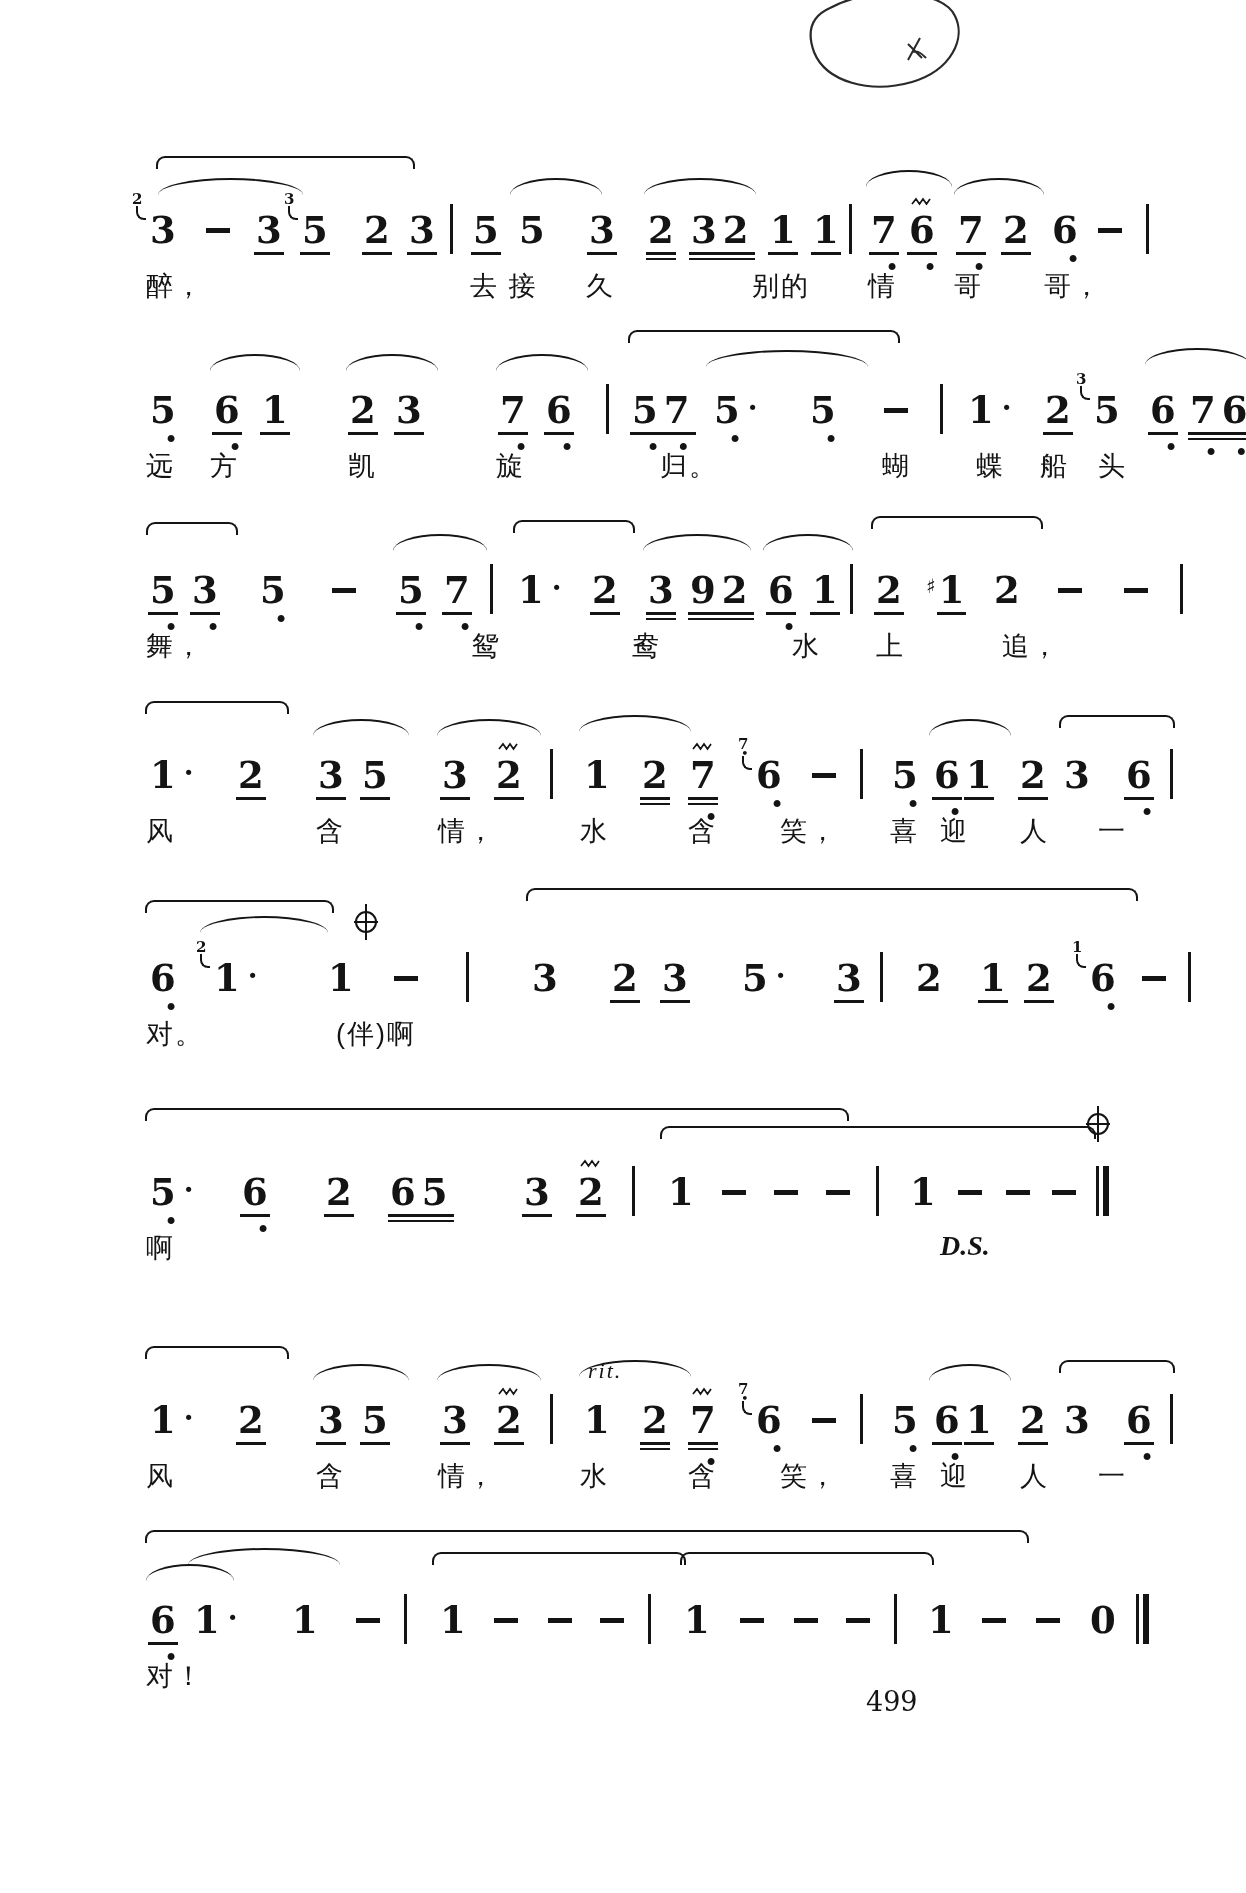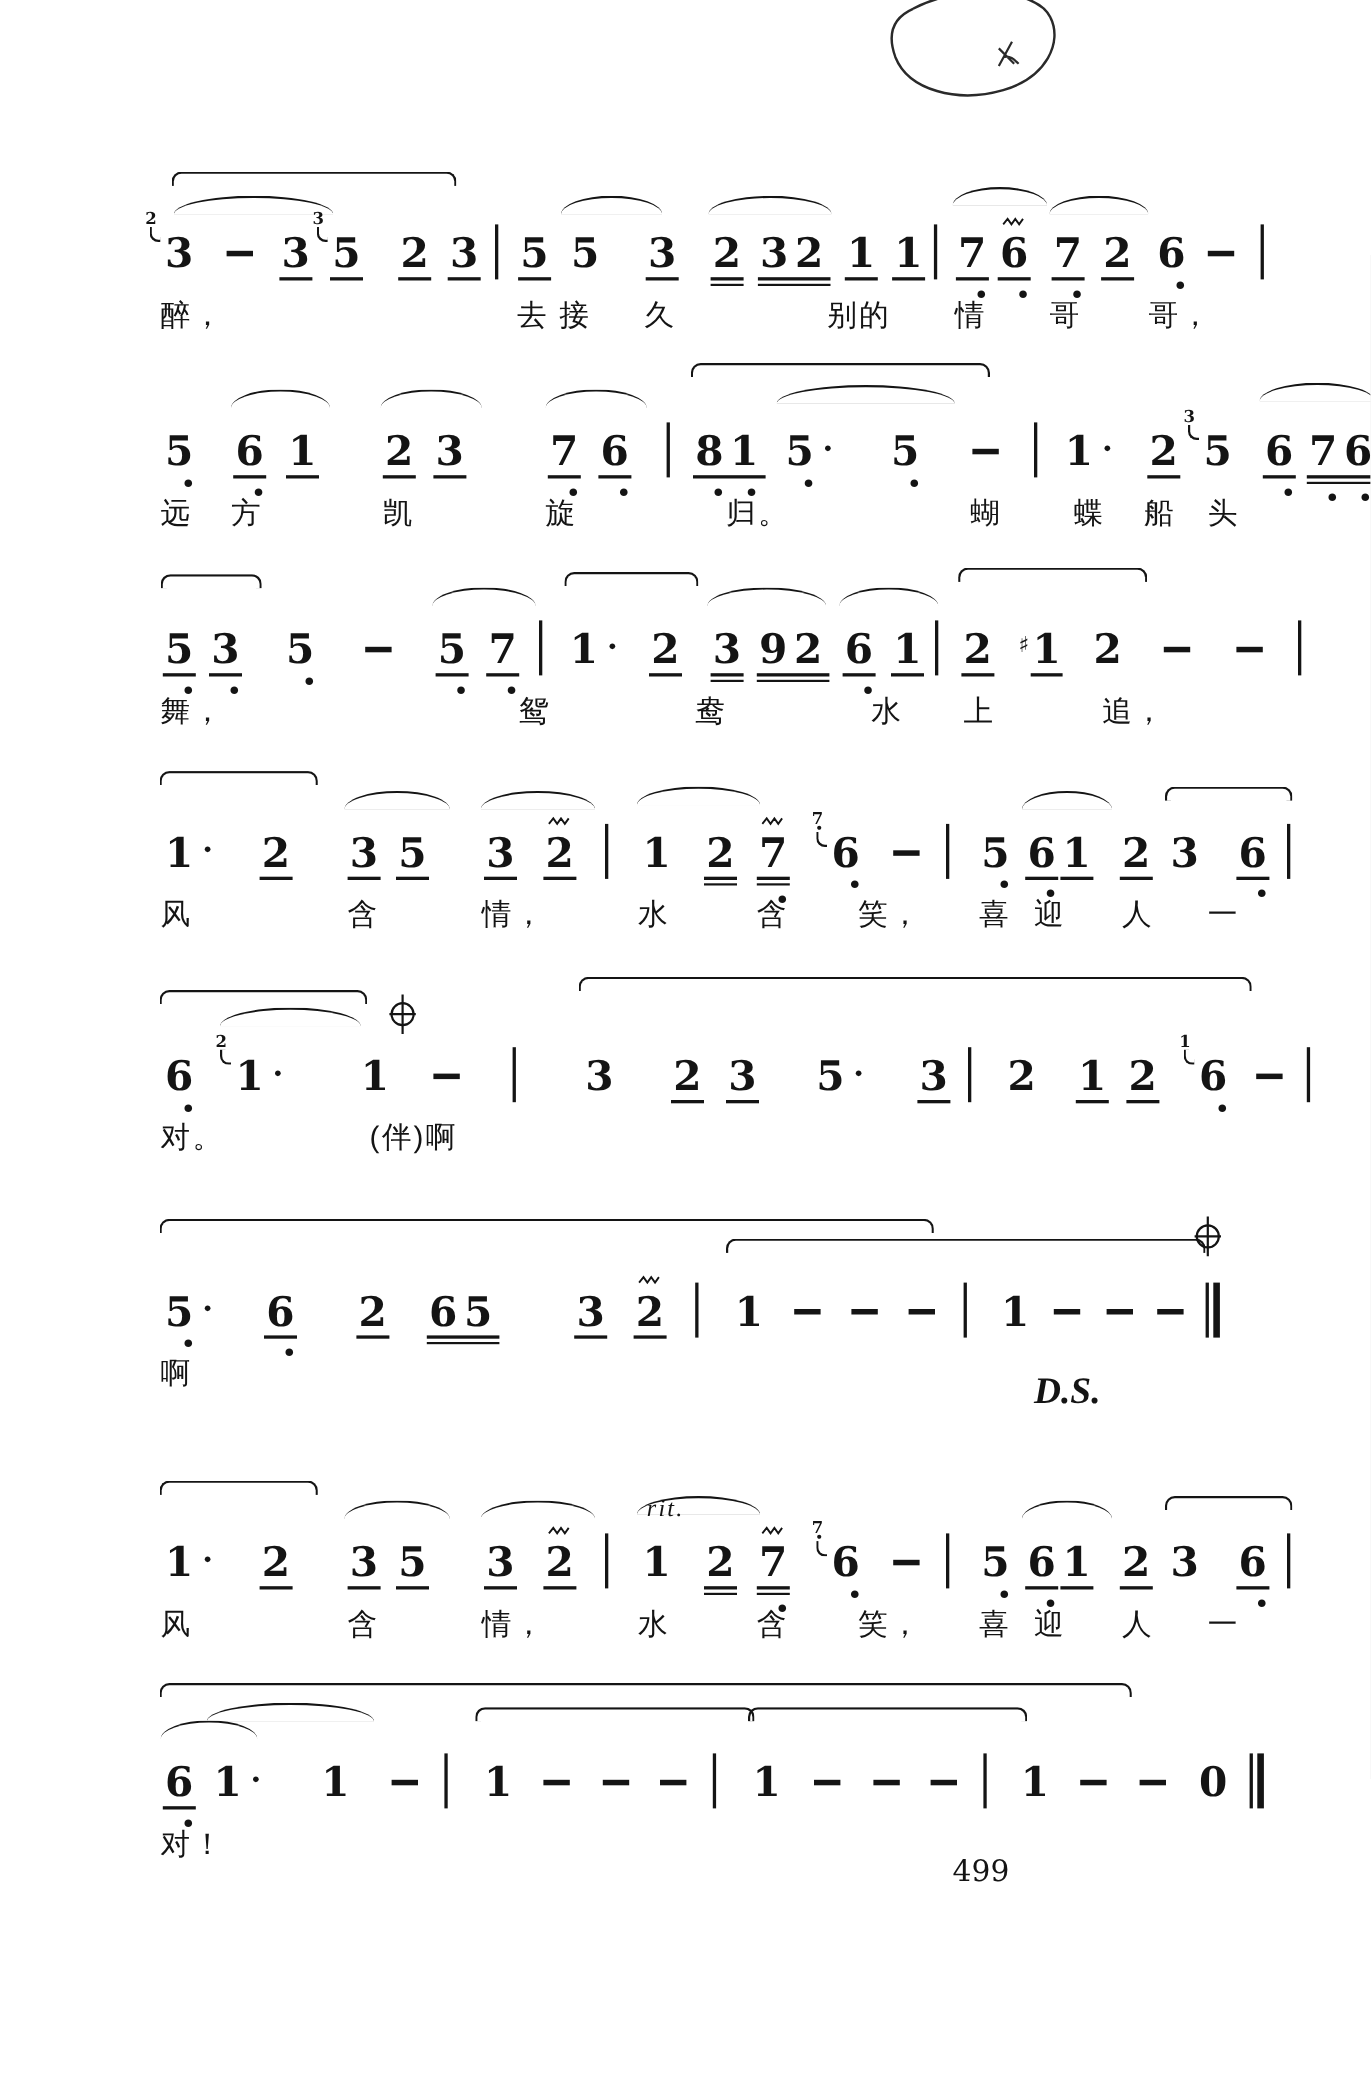--- a/index.html
+++ b/index.html
@@ -30,21 +30,21 @@
          border-bottom-left-radius:8px;margin-left:4px;}
   .gdot{font-size:13px;line-height:5px;margin-left:3px;}
   .mordent{position:absolute;top:-19px;left:50%;transform:translateX(-50%);}
   
   .slur{position:absolute;border-top:2.5px solid #141414;}
   .slur.arc{height:15px;border-radius:50% 50% 0 0/100% 100% 0 0;}
   .slur.flat{height:11px;border-radius:9px 9px 0 0;border-left:2.5px solid #141414;border-right:2.5px solid #141414;}
   
   .lyr{position:absolute;top:128px;font-size:27px;font-family:sans-serif;white-space:nowrap;letter-spacing:2px;}
   .mark{position:absolute;}
-  .ds{font-style:italic;font-weight:700;font-size:34px;font-family:"Liberation Serif",serif;margin-top:16px;}
+  .ds{font-style:italic;font-weight:700;font-size:28px;font-family:"Liberation Serif",serif;}
   .rit{font-style:italic;font-size:22px;font-family:"Liberation Serif",serif;letter-spacing:2px;}
   .pagenum{position:absolute;left:866px;top:1686px;font-size:27px;font-family:"DejaVu Serif",serif;}
   .hand{position:absolute;left:800px;top:-14px;}
 </style>
 </head>
 <body>
 
 <div id="page">
   <svg class="hand" width="170" height="112" viewBox="0 0 170 112">
     <path d="M30,22 C 70,0 142,2 155,30 C 166,52 152,84 112,96 C 70,108 26,96 14,66 C 6,44 12,30 30,22" fill="none" stroke="#2a2a2a" stroke-width="2.2"></path>
@@ -105,21 +105,21 @@
         <div class="slur arc" style="left: 566px; width: 162px; top: 30px;"></div>
         <div class="slur arc" style="left: 1005px; width: 105px; top: 28px;"></div>
         <div class="tok note u0" style="left: 8px;"><span class="num">5</span><div class="dots" style="top: 45px;">•</div></div>
         <div class="tok note u1" style="left: 72px;"><span class="num">6</span><div class="dots" style="top: 53px;">•</div></div>
         <div class="tok note u1" style="left: 120px;"><span class="num">1</span></div>
         <div class="tok note u1" style="left: 208px;"><span class="num">2</span></div>
         <div class="tok note u1" style="left: 254px;"><span class="num">3</span></div>
         <div class="tok note u1" style="left: 358px;"><span class="num">7</span><div class="dots" style="top: 53px;">•</div></div>
         <div class="tok note u1" style="left: 404px;"><span class="num">6</span><div class="dots" style="top: 53px;">•</div></div>
         <div class="tok barline" style="left: 466px;"></div>
-        <div class="tok note u1" style="left: 490px;"><span class="num multi">81</span><div class="dots" style="top: 53px;">••</div></div>
+        <div class="tok note u1" style="left: 490px;"><span class="num multi">57</span><div class="dots" style="top: 53px;">••</div></div>
         <div class="tok note u0" style="left: 572px;"><span class="num">5</span><span class="dotafter">·</span><div class="dots" style="top: 45px;">•</div></div>
         <div class="tok note u0" style="left: 668px;"><span class="num">5</span><div class="dots" style="top: 45px;">•</div></div>
         <div class="tok dashrest" style="left: 744px;"></div>
         <div class="tok barline" style="left: 800px;"></div>
         <div class="tok note u0" style="left: 826px;"><span class="num">1</span><span class="dotafter">·</span></div>
         <div class="tok note u1" style="left: 903px;"><span class="num">2</span></div>
         <div class="tok note u0" style="left: 952px;"><span class="grace">
             <span class="gnum">3</span>
             <span class="gtail"></span>
           </span><span class="num">5</span></div>

